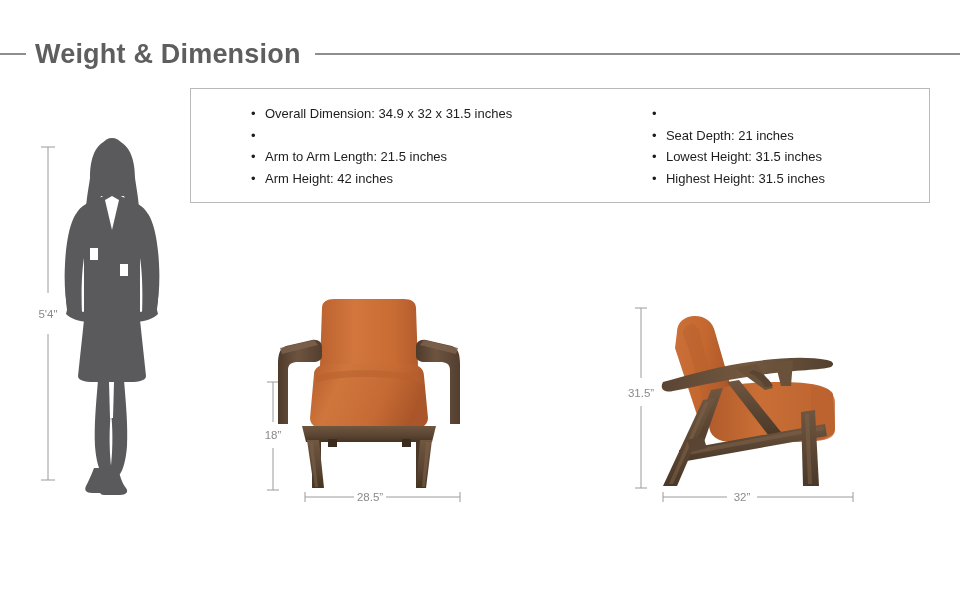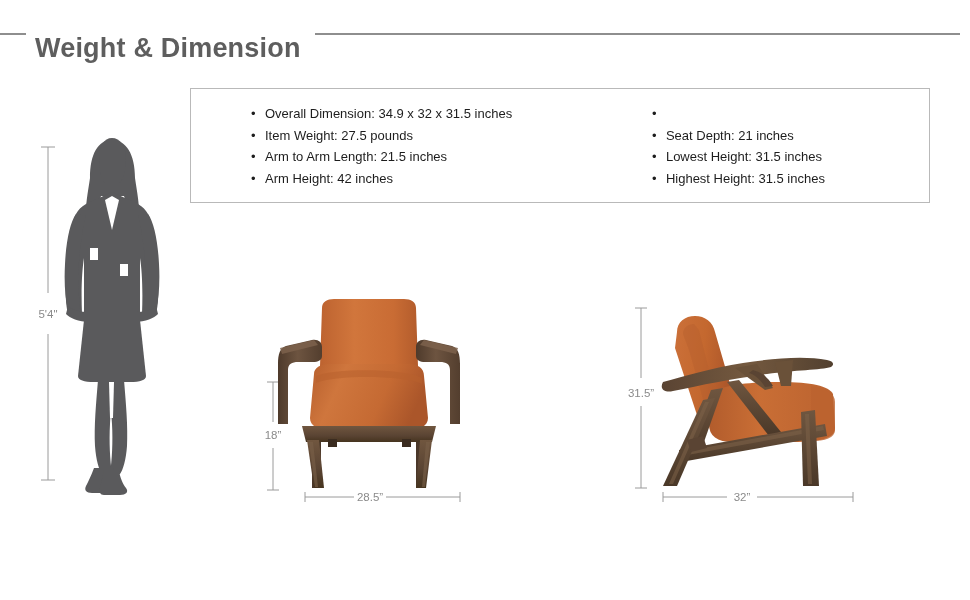--- a/index.html
+++ b/index.html
@@ -16,21 +16,21 @@
   }
 
   
   #title-bar {
     position: absolute;
     left: 0;
     top: 33px;
     width: 970px;
     height: 42px;
     display: flex;
-    align-items: flex-start;
+    align-items: center;
   }
   #title-rule-left {
     width: 26px;
     height: 2px;
     background: #8e8e8e;
     flex: 0 0 auto;
   }
   #page-title {
     font-size: 27px;
     font-weight: bold;
@@ -109,21 +109,20 @@
 
 <div id="spec-panel">
 
   <div class="spec-col" id="spec-col-left">
     <div class="spec-item">
       <span class="spec-bullet">•</span>
       <span>Overall Dimension: 34.9 x 32 x 31.5 inches</span>
     </div>
     <div class="spec-item">
       <span class="spec-bullet">•</span>
-      <span>Item Weight: 27.5 pounds</span>
     </div>
     <div class="spec-item">
       <span class="spec-bullet">•</span>
       <span>Arm to Arm Length: 21.5 inches</span>
     </div>
     <div class="spec-item">
       <span class="spec-bullet">•</span>
       <span>Arm Height: 42 inches</span>
     </div>
   </div>

